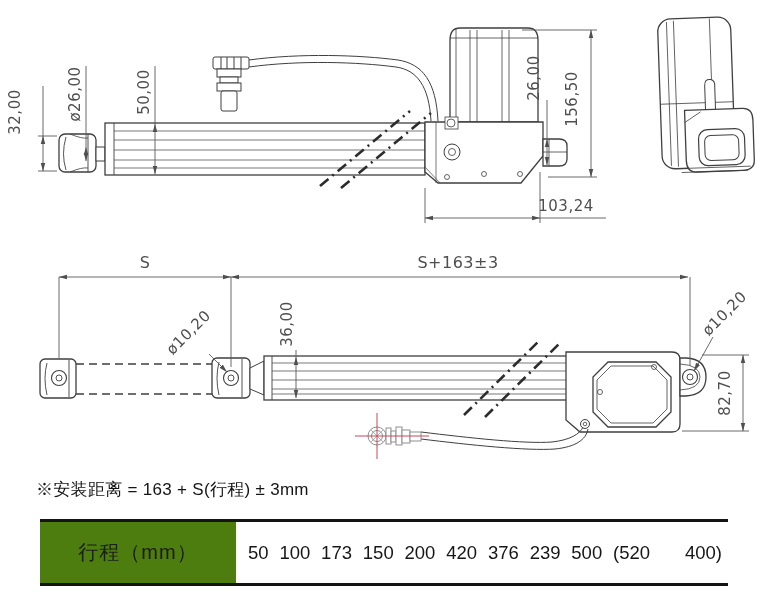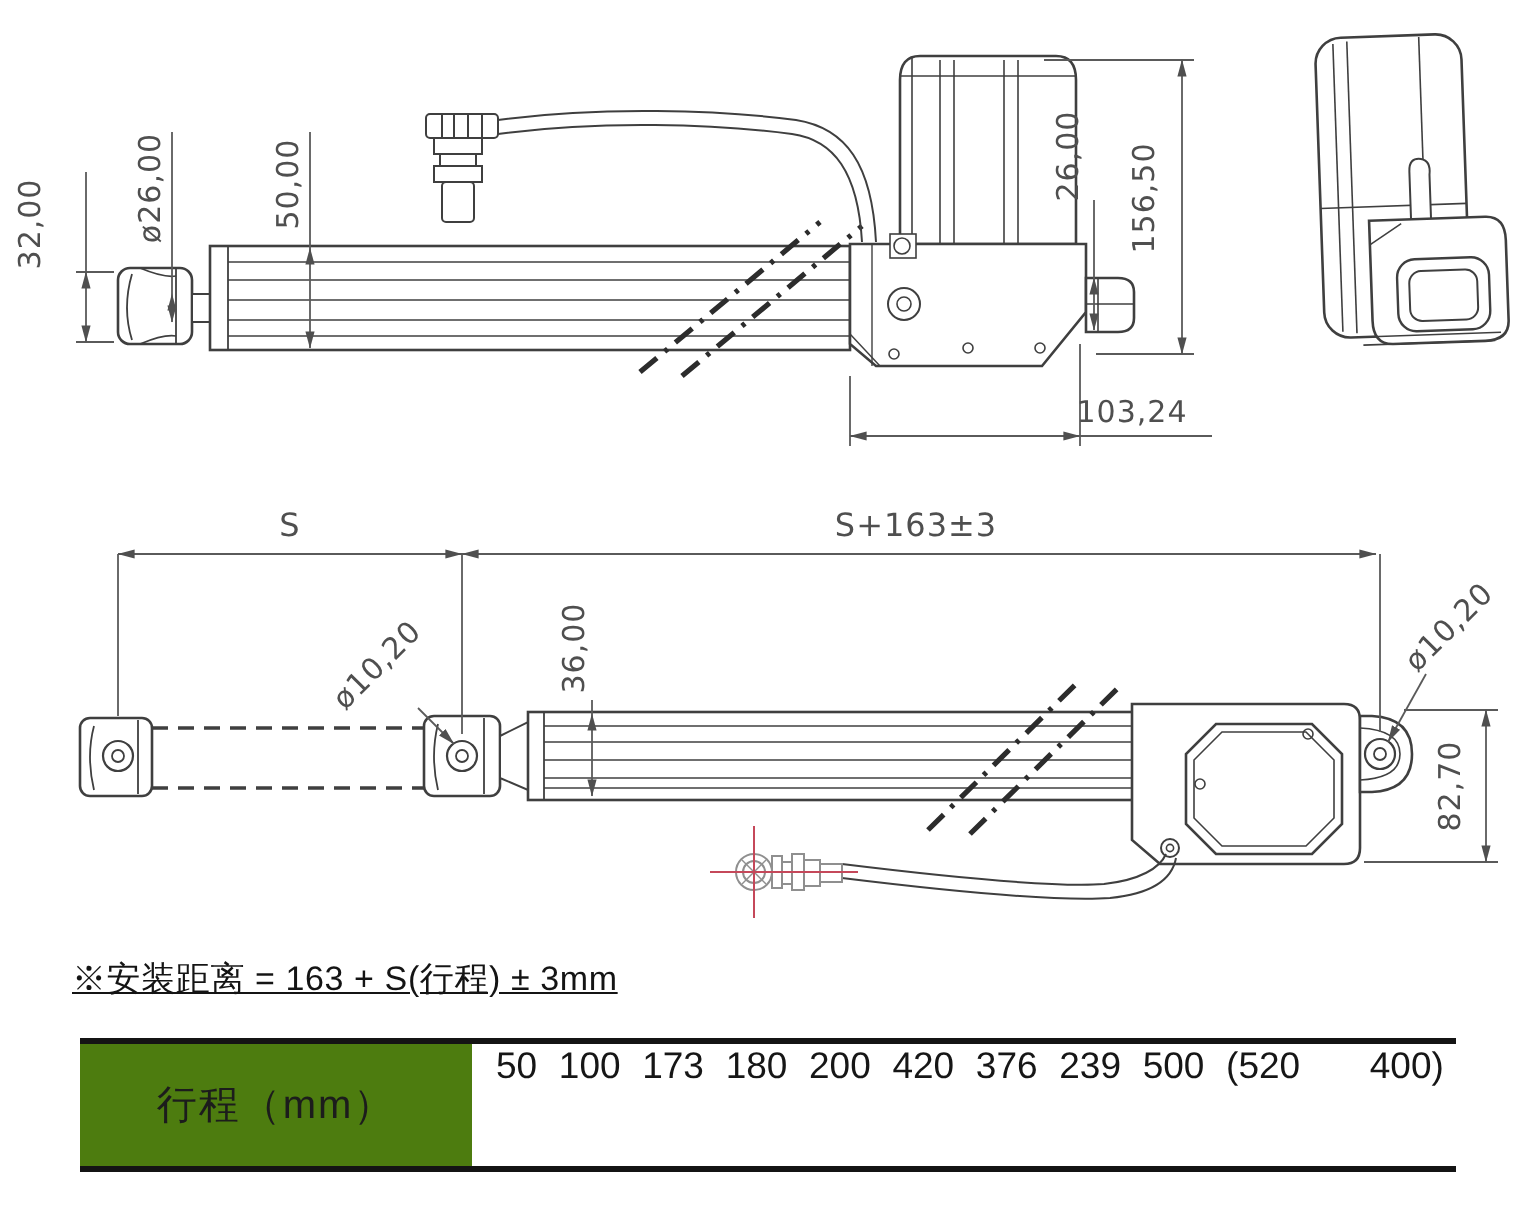--- a/index.html
+++ b/index.html
@@ -9,32 +9,32 @@
   }
   svg{position:absolute;left:0;top:0;}
   svg text{
     font-family:"DejaVu Sans",sans-serif;
     fill:#4f4f4f;
   }
   .dim{font-size:15px;letter-spacing:.5px;}
   .dim-big{font-size:16px;letter-spacing:.5px;}
   .note{
     position:absolute;left:36px;top:478px;
-    font-size:17px;font-weight:500;color:#141414;letter-spacing:.3px;text-decoration:underline;
+    font-size:17px;font-weight:500;color:#141414;letter-spacing:.3px;
   }
   .stroke-table{position:absolute;left:40px;top:519px;width:688px;}
   .rule{height:3px;background:#141414;}
   .t-row{display:flex;height:61px;}
   .t-hdr{
     width:196px;background:#4d7c0f;flex:none;
     display:flex;align-items:center;justify-content:center;
     font-size:20px;color:#1c1c1c;letter-spacing:1px;
   }
   .t-vals{
-    flex:1;display:flex;align-items:flex-start;justify-content:space-between;
+    flex:1;display:flex;align-items:center;justify-content:space-between;
     padding:0 6px 0 12px;font-size:18.5px;color:#161616;
   }
   .t-vals span.gap{margin-left:24px;}
 </style>
 </head>
 <body>
 
 <svg width="760" height="470" viewBox="0 0 760 470">
   <defs>
     <marker id="arw" markerWidth="10" markerHeight="8" refX="8.3" refY="3" orient="auto-start-reverse" markerUnits="userSpaceOnUse">
@@ -275,21 +275,21 @@
 <div class="note">※安装距离 = 163 + S(行程) ± 3mm</div>
 
 <div class="stroke-table">
   <div class="rule"></div>
   <div class="t-row">
     <div class="t-hdr">行程（mm）</div>
     <div class="t-vals">
       <span>50</span>
       <span>100</span>
       <span>173</span>
-      <span>180</span>
+      <span>150</span>
       <span>200</span>
       <span>420</span>
       <span>376</span>
       <span>239</span>
       <span>500</span>
       <span>(520</span>
       <span class="gap">400)</span>
     </div>
   </div>
   <div class="rule"></div>

